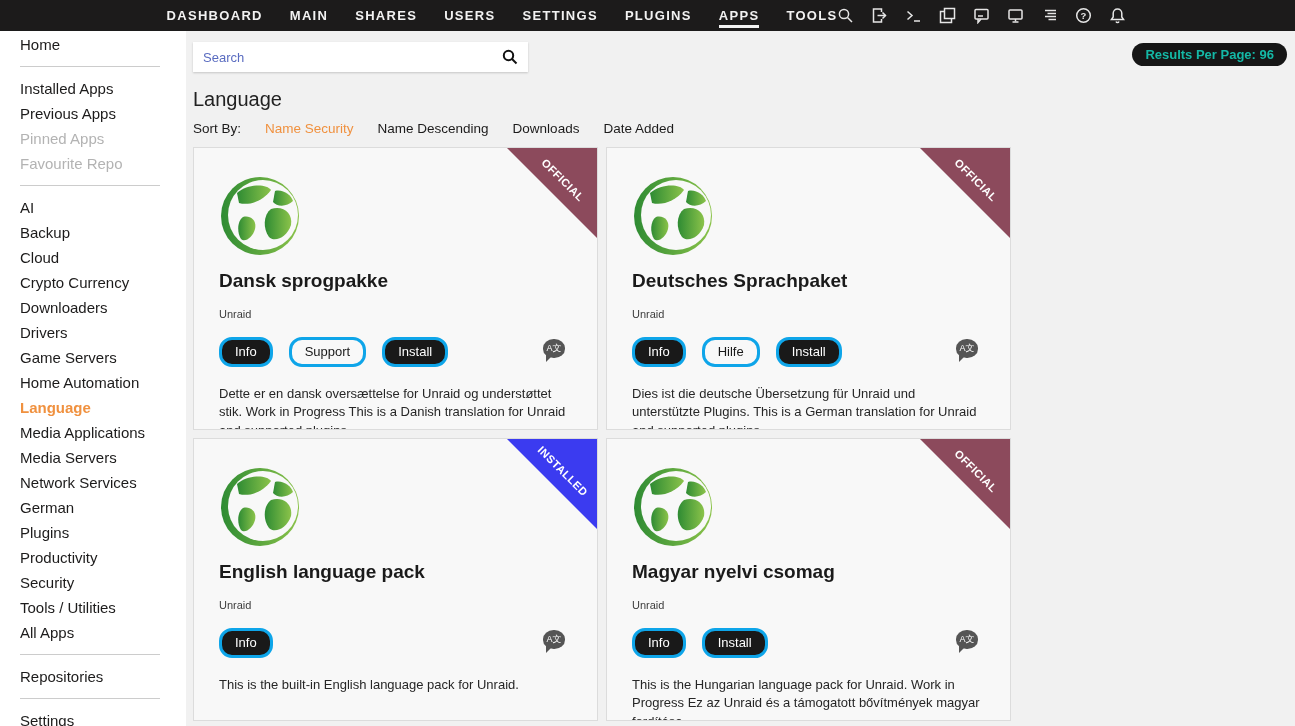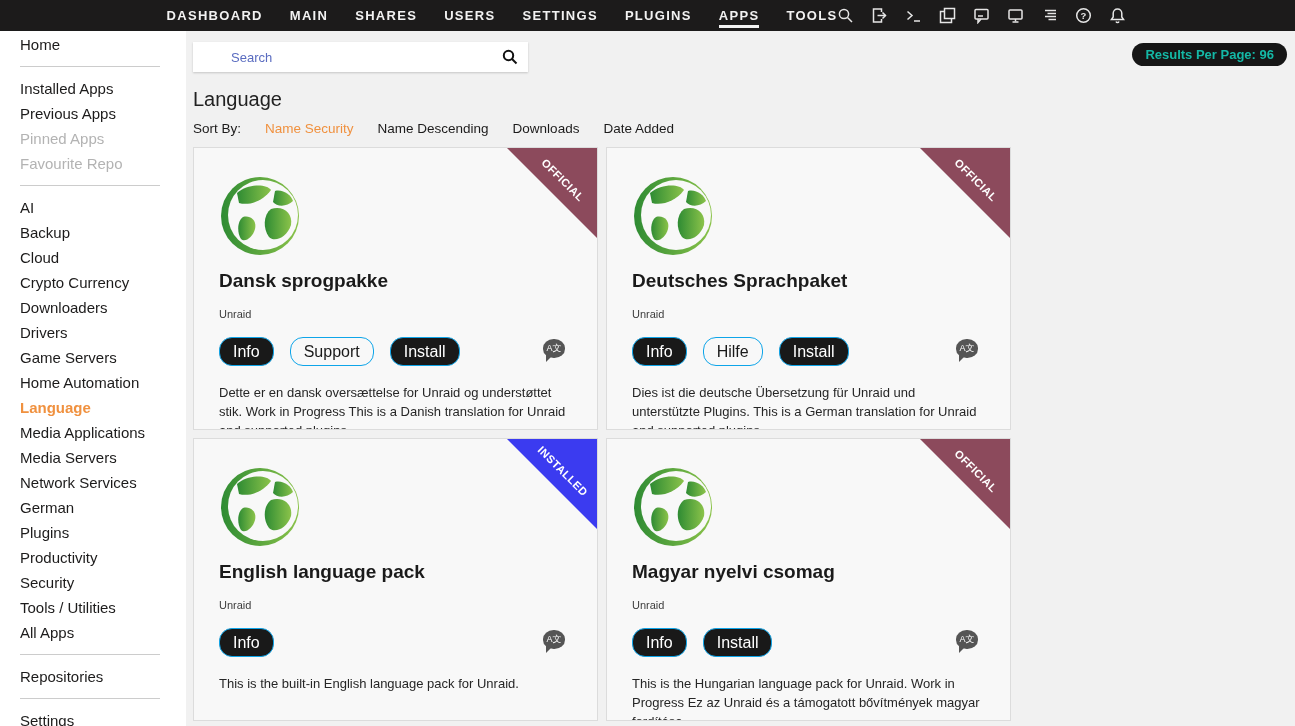--- a/index.html
+++ b/index.html
@@ -26,21 +26,21 @@
   .side-item.active { color:#f0913f; font-weight:bold; }
   .side-div { border:none; border-top:1px solid #ccc; margin:9px 26px 9px 20px; }
 
   .main { flex:1; background:#f1f1f1; padding:11px 8px 0 7px; position:relative; }
 
   
   .search-row { display:flex; justify-content:space-between; align-items:flex-start; }
   .search-box { width:335px; height:30px; background:#fff; display:flex; align-items:center;
                 box-shadow:0 1px 2px rgba(0,0,0,0.18); padding:0 10px; }
   .search-box input { flex:1; border:none; outline:none; font-size:13px; color:#5a6cc0;
-                      background:transparent; font-family:"Liberation Sans",sans-serif;margin-left:28px; }
+                      background:transparent; font-family:"Liberation Sans",sans-serif; }
   .search-box input::placeholder { color:#5a6cc0; opacity:1; }
   .search-box svg { width:16px; height:16px; stroke:#111; fill:none; stroke-width:2; cursor:pointer; }
   .results-pill { background:#161616; color:#14b8a6; font-size:13px; font-weight:bold;
                   border-radius:12px; padding:4px 13px; margin-top:1px; cursor:pointer; }
 
   
   .page-title { font-size:20px; font-weight:400; color:#222; margin-top:16px; }
   .sort-row { display:flex; align-items:center; gap:24px; margin-top:10px; font-size:13.5px; color:#1c1b1b; }
   .sort-label { cursor:default; }
   .sort-opt { cursor:pointer; }
@@ -55,22 +55,22 @@
             border-left:90px solid transparent; }
   .ribbon.official { border-top:90px solid #8c4a5c; }
   .ribbon.installed { border-top:90px solid #3b3bf0; }
   .ribbon span { position:absolute; top:-64px; left:-76px; width:84px; text-align:center;
                  transform:rotate(45deg); color:#fff; font-size:11px; font-weight:bold;
                  letter-spacing:0.5px; }
   .globe { margin-top:27px; width:82px; height:82px; display:block; }
   .card-title { font-size:19px; font-weight:bold; color:#1a1a1a; margin-top:13px; }
   .card-author { font-size:11px; color:#3d3d3d; margin-top:16px; }
   .btn-row { display:flex; align-items:center; gap:16px; margin-top:17px; position:relative; }
-  .pill { font-size:16px; border-radius:13px; padding:4px 13px; line-height:1.2; cursor:pointer;
-          border:1px solid #0ea5e9; }
+  .pill { font-size:13px; border-radius:13px; padding:4px 13px; line-height:1.2; cursor:pointer;
+          border:3px solid #0ea5e9; }
   .pill.solid { background:#191919; color:#fff; }
   .pill.outline { background:transparent; color:#191919; }
   .lang-bubble { position:absolute; right:2px; top:2px; width:22px; height:19px;
                  background:#555; border-radius:48%; color:#fff; font-size:9px;
                  display:flex; align-items:center; justify-content:center; cursor:default; }
   .lang-bubble::after { content:""; position:absolute; left:3px; bottom:-4px;
                         border:4px solid transparent; border-top-color:#555;
                         border-left-color:#555; }
   .card-desc { font-size:13px; color:#262626; line-height:1.45; margin-top:18px; }
 </style>

